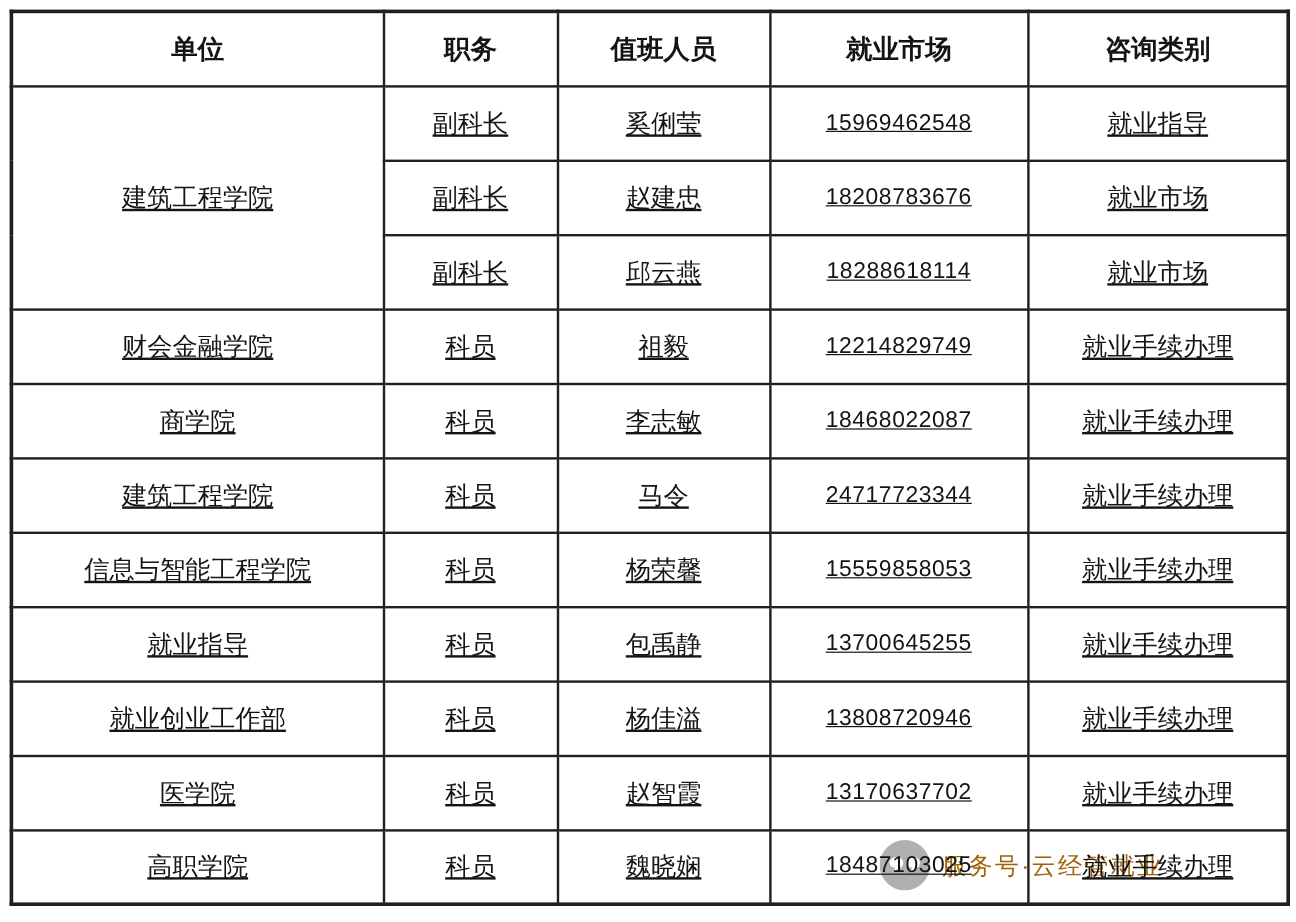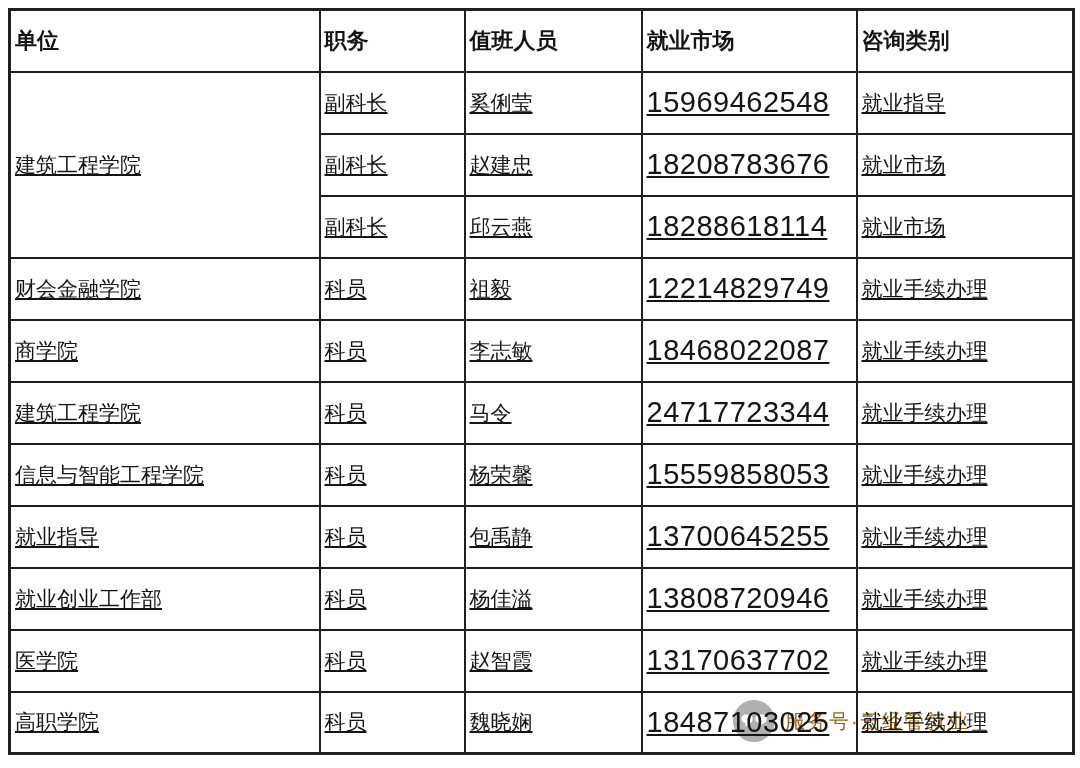--- a/index.html
+++ b/index.html
@@ -39,40 +39,40 @@
     top: 8px;
     width: 1064px;
     border-collapse: collapse;
     table-layout: fixed;
     background: transparent;
     z-index: 2;
     border: 3px solid #1f1f1f;
   }
   .duty-table th, .duty-table td {
     border: 2px solid #1f1f1f;
-    text-align: left;
+    text-align: center;
     vertical-align: middle;
     color: #141414;
     padding: 0 4px;
     overflow: hidden;
     background: transparent;
   }
   .duty-table thead tr { height: 62px; }
   .duty-table tbody tr { height: 62px; }
   .duty-table th {
     font-size: 22px;
     font-weight: bold;
   }
   .duty-table td {
     font-size: 21px;
     font-weight: normal;
     text-decoration: underline;
   }
   .duty-table td.phone {
-    font-size: 29px;
+    font-size: 19px;
     letter-spacing: 0.5px;
   }
 </style>
 </head>
 <body>
 
 <div class="stage">
 
   <div class="watermark">
     <span class="wm-icon">

